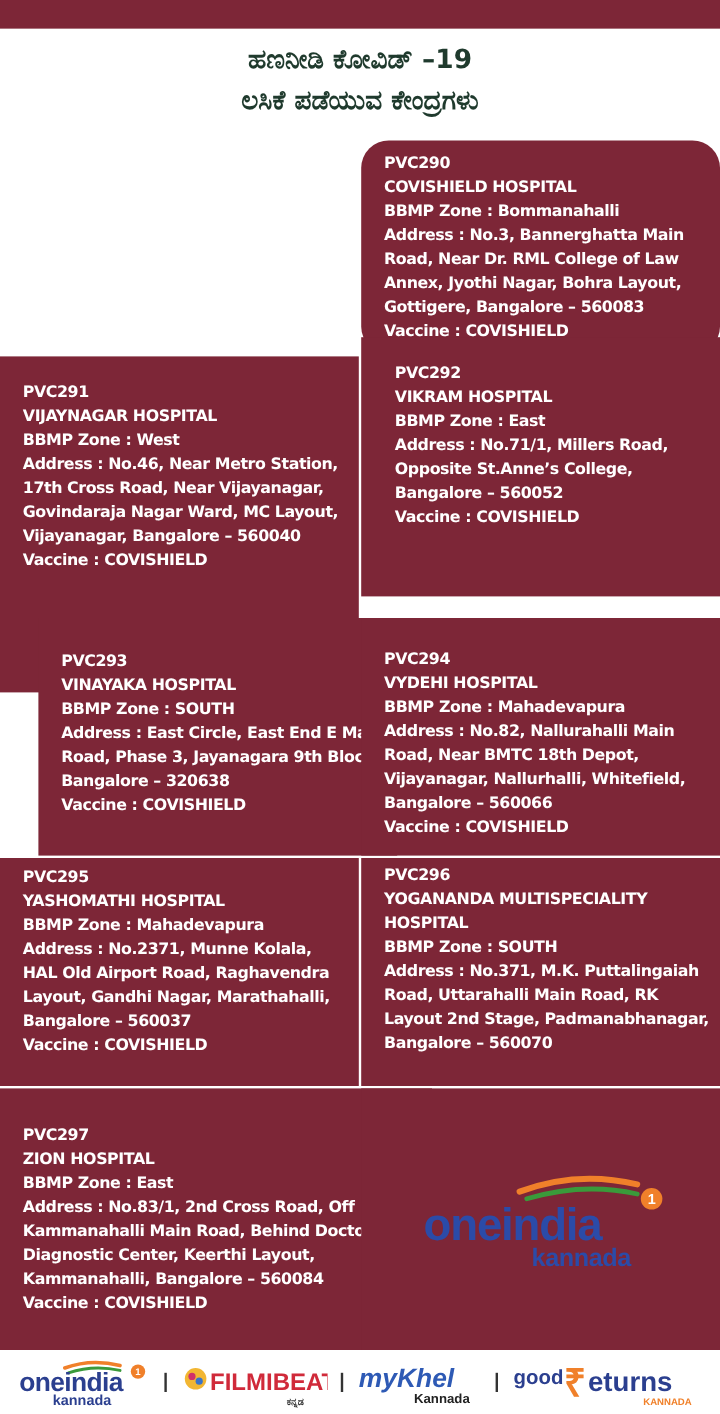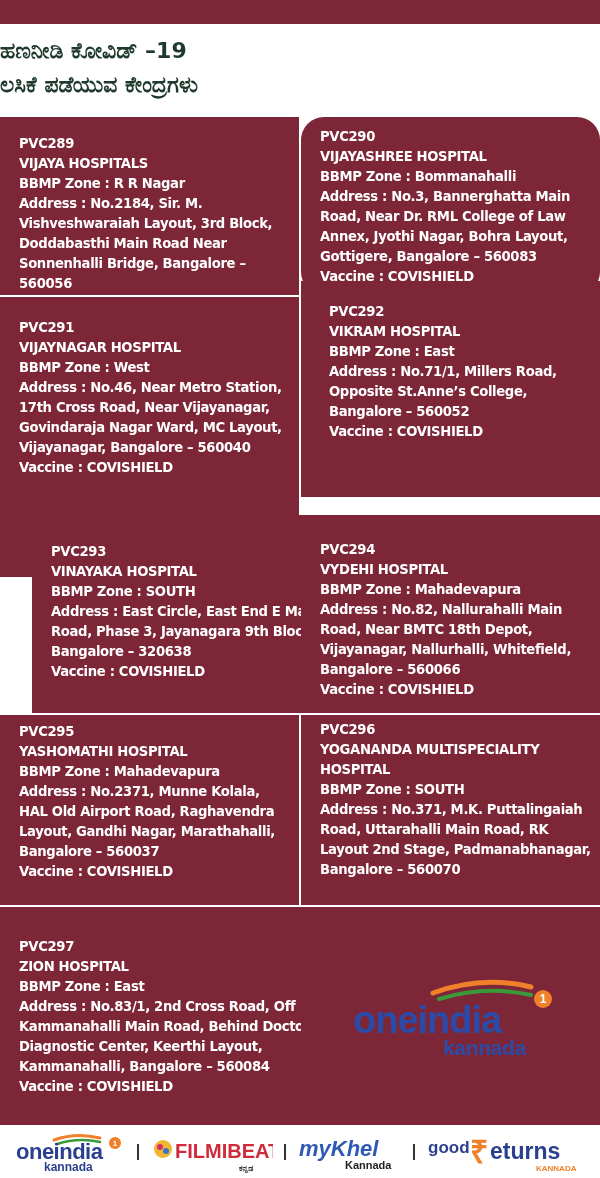--- a/index.html
+++ b/index.html
@@ -1,19 +1,19 @@
 <!DOCTYPE html>
 <html><head>
 <meta charset="utf-8">
 <style>
   * { box-sizing: border-box; margin: 0; padding: 0; }
   html, body { width: 600px; height: 1178px; background: #ffffff; overflow: hidden; }
   body { font-family: "Liberation Sans", "DejaVu Sans", sans-serif; position: relative; }
   .top-strip { position: absolute; left: 0; top: 0; width: 600px; height: 24px; background: #7d2637; }
-  .title-area { position: absolute; left: 0; top: 24px; width: 600px; height: 93px; background: #ffffff; }
+  .title-area { position: absolute; left: 0; top: 24px; width: 600px; height: 93px; background: #ffffff; text-align: center; }
   .title-line { font-family: "DejaVu Sans", sans-serif; font-weight: bold; color: #1f3a2d; font-size: 22px; line-height: 34px; }
   .title-line.first { margin-top: 10px; }
   .grid { position: absolute; left: 0; top: 117px; width: 600px; height: 1008px; background: #ffffff; }
   .cell { position: absolute; background: #7d2637; color: #ffffff; padding: 0 8px 0 19px; font-family: "DejaVu Sans", sans-serif; font-weight: bold; font-size: 13.2px; line-height: 20px; letter-spacing: -0.35px; overflow: hidden; }
   .cell.right { padding-left: 19px; }
   .cell .line { display: block; white-space: normal; }
   .logo-cell { display: flex; align-items: center; justify-content: center; }
   .footer { position: absolute; left: 0; top: 1125px; width: 600px; height: 53px; background: #ffffff; display: flex; align-items: center; justify-content: space-around; padding: 0 8px; }
   .sep { width: 2px; height: 16px; background: #333; }
   .brand { display: flex; flex-direction: column; align-items: center; justify-content: center; font-family: "Liberation Sans", sans-serif; font-weight: bold; }
@@ -23,29 +23,23 @@
 
 <div class="top-strip"></div>
 
 <div class="title-area">
   <div class="title-line first">ಹಣನೀಡಿ ಕೋವಿಡ್ –19</div>
   <div class="title-line">ಲಸಿಕೆ ಪಡೆಯುವ ಕೇಂದ್ರಗಳು</div>
 </div>
 
 <div class="grid">
 
-  <div class="cell" style="left:0;top:0;width:299px;height:178px;padding-top:17px;">
-    <span class="line">PVC289</span>
-    <span class="line">VIJAYA HOSPITALS</span>
-    <span class="line">BBMP Zone : R R Nagar</span>
-    <span class="line">Address : No.2184, Sir. M. Vishveshwaraiah Layout, 3rd Block, Doddabasthi Main Road Near Sonnenhalli Bridge, Bangalore – 560056</span>
-  </div>
   <div class="cell right" style="left:301px;top:0;width:299px;height:178px;padding-top:10px;border-radius:23px;">
     <span class="line">PVC290</span>
-    <span class="line">VIJAYASHREE HOSPITAL</span>
+    <span class="line">COVISHIELD HOSPITAL</span>
     <span class="line">BBMP Zone : Bommanahalli</span>
     <span class="line">Address : No.3, Bannerghatta Main Road, Near Dr. RML College of Law Annex, Jyothi Nagar, Bohra Layout, Gottigere, Bangalore – 560083</span>
     <span class="line">Vaccine : COVISHIELD</span>
   </div>
 
   <div class="cell" style="left:0;top:180px;width:299px;height:280px;padding-top:21px;">
     <span class="line">PVC291</span>
     <span class="line">VIJAYNAGAR HOSPITAL</span>
     <span class="line">BBMP Zone : West</span>
     <span class="line">Address : No.46, Near Metro Station, 17th Cross Road, Near Vijayanagar, Govindaraja Nagar Ward, MC Layout, Vijayanagar, Bangalore – 560040</span>

